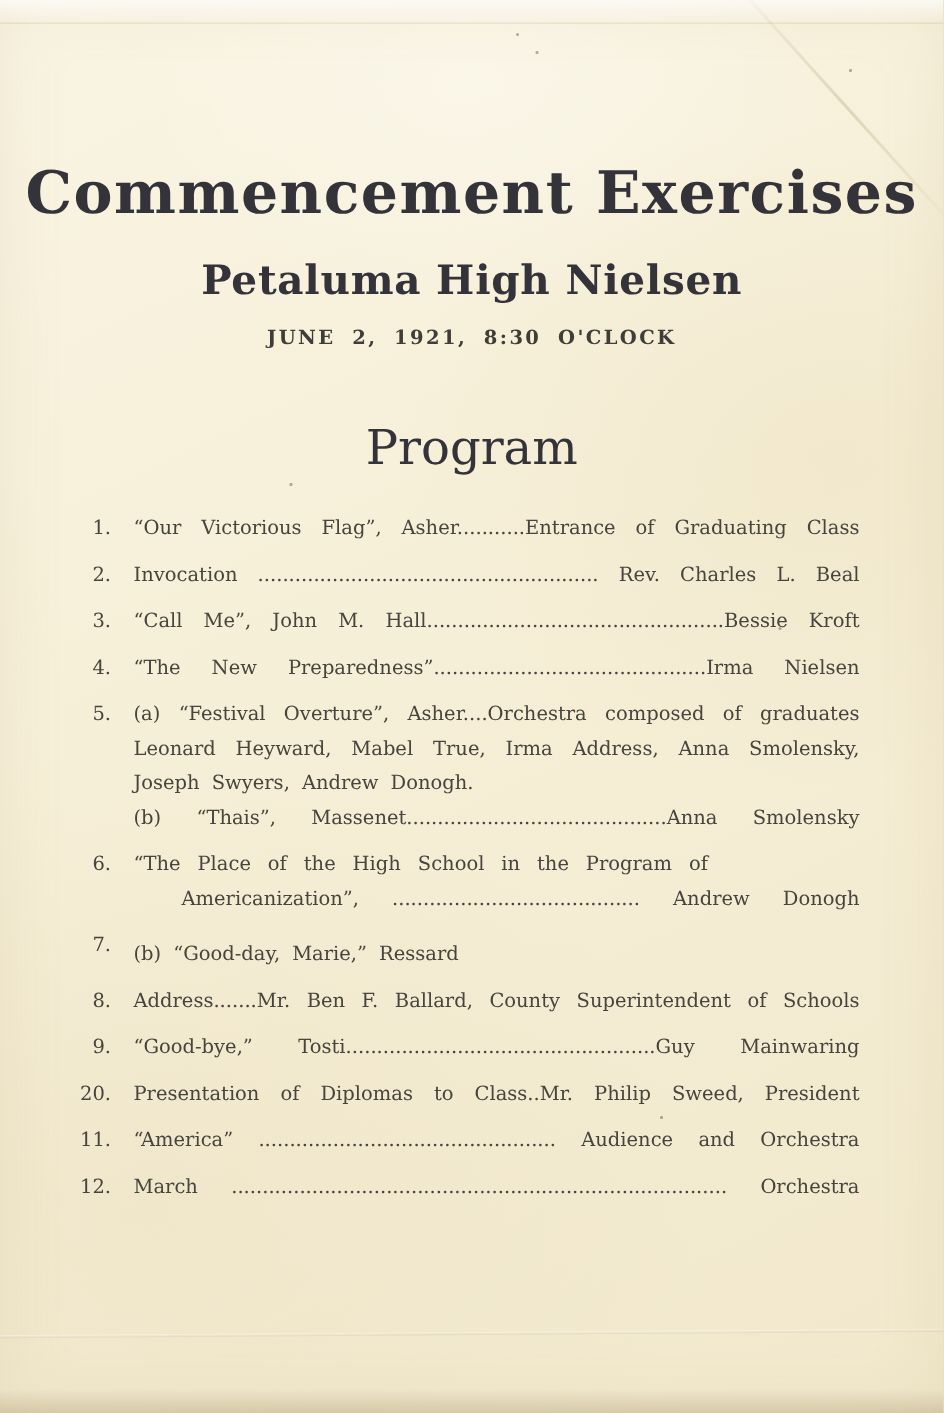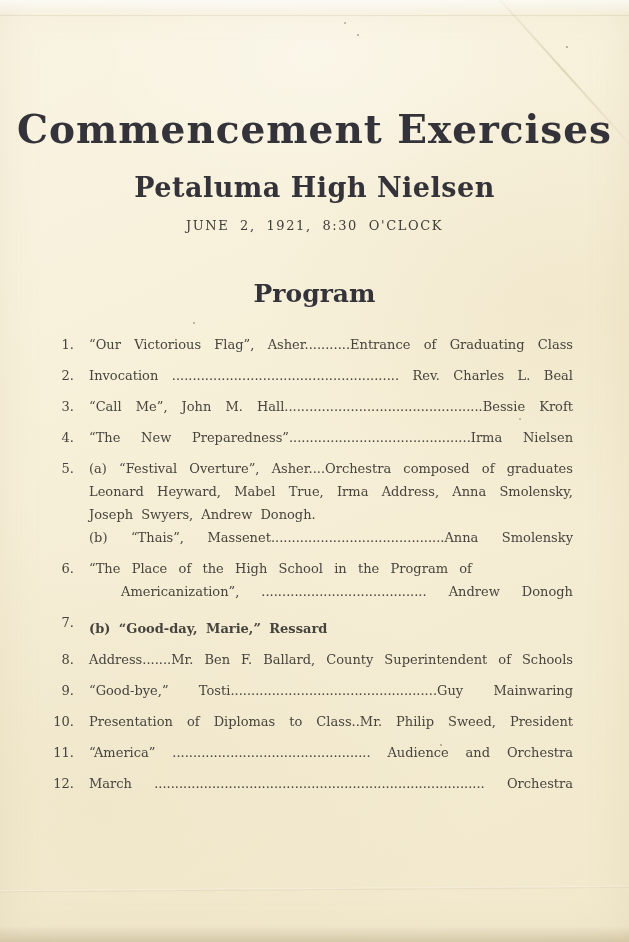--- a/index.html
+++ b/index.html
@@ -63,45 +63,46 @@
     font-size: 27px; line-height: 1; font-weight: bold;
     letter-spacing: 0.5px;
     color: #34333a;
   }
   .dateline {
     margin-top: 17px;
     text-align: center;
     font-size: 13px; line-height: 1.2;
     letter-spacing: 1.6px; word-spacing: 5px;
     color: #3f3d38;
+    font-weight: bold;
   }
   h3.section {
     margin: 45px 0 0;
     text-align: center;
-    font-size: 25px; line-height: 1.2; font-weight: bold;
+    font-size: 32px; line-height: 1.2; font-weight: normal;
     color: #34333a;
   }
   .list { margin: 24px 56px 0 46px; }
   .item { display: flex; margin-top: 8px; }
   .item:first-child { margin-top: 0; }
   .num {
     flex: 0 0 28px; width: 28px;
     text-align: right;
     font-size: 13px; line-height: 23px;
   }
   .lines { flex: 1; margin-left: 15px; min-width: 0; }
   .line {
     font-size: 13px; line-height: 23px;
     word-spacing: 0.30em;
     color: #46443d;
   }
   .line.fill { text-align: justify; text-align-last: justify; word-spacing: normal; }
   .line.wide { word-spacing: 0.55em; }
   .line.indent { margin-left: 32px; }
-  .line.gap { margin-top: 6px; font-weight: bold; }
+  .line.gap { margin-top: 6px; }
 </style>
 </head>
 <body>
 
 <div class="page">
   <div class="top-light"></div>
   <div class="top-edge-line"></div>
   <div class="crease-diagonal"></div>
   <div class="crease-bottom"></div>
   <div class="bottom-shade"></div>
@@ -180,21 +181,21 @@
     </div>
 
     <div class="item">
       <span class="num">9.</span>
       <div class="lines">
         <div class="line fill">“Good-bye,” Tosti..................................................Guy Mainwaring</div>
       </div>
     </div>
 
     <div class="item">
-      <span class="num">10.</span>
+      <span class="num">20.</span>
       <div class="lines">
         <div class="line fill">Presentation of Diplomas to Class..Mr. Philip Sweed, President</div>
       </div>
     </div>
 
     <div class="item">
       <span class="num">11.</span>
       <div class="lines">
         <div class="line fill">“America” ................................................ Audience and Orchestra</div>
       </div>

